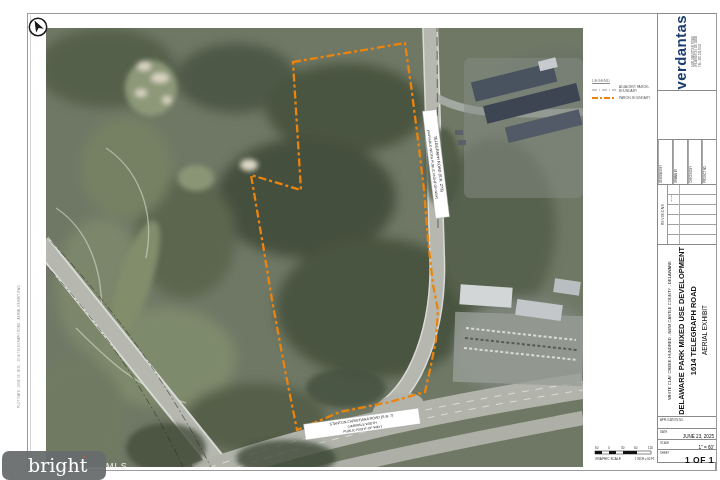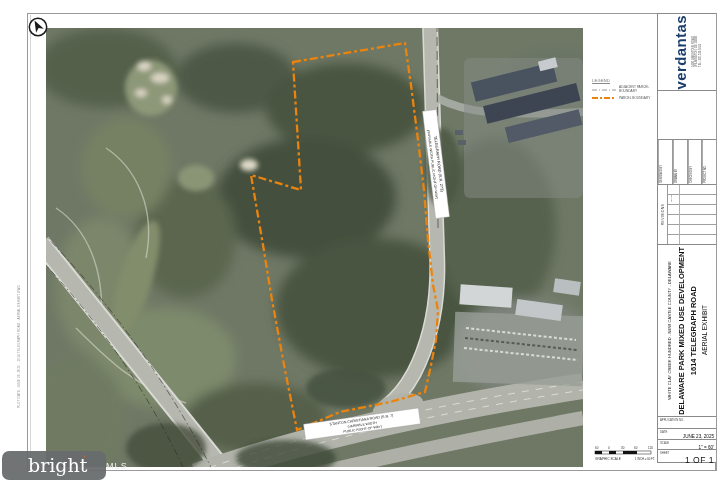--- a/index.html
+++ b/index.html
@@ -47,21 +47,21 @@
   .county{font-size:4px;color:#222;letter-spacing:.1px;margin-right:2px;}
   .ptitle{font-size:7.5px;font-weight:bold;color:#111;}
   .stitle{font-size:6.5px;color:#111;}
   .row-field{padding:1px 2px;}
   .row-label{font-size:2.8px;color:#444;display:block;}
   .row-value{font-size:4.6px;color:#111;text-align:right;display:block;margin-top:0px;}
   .sec-app{height:12px;}
   .sec-date{height:11px;}
   .sec-scale{height:10px;}
   .sec-sheet{height:12px;}
-  .sheet-value{font-size:8.5px;font-weight:normal;text-align:right;display:block;letter-spacing:.5px;}
+  .sheet-value{font-size:8.5px;font-weight:bold;text-align:right;display:block;letter-spacing:.5px;}
   
   .rline{left:715px;top:13px;width:1px;height:457px;background:#9a9a9a;}
   
   #marginnote{left:17px;top:408px;transform:rotate(-90deg);transform-origin:0 0;
               font-size:3px;color:#8f8f8f;white-space:nowrap;letter-spacing:.2px;}
   
   #brightmls{left:2px;top:451px;width:104px;height:29px;background:rgba(103,107,108,.94);
              border-radius:7px;display:flex;align-items:center;padding-left:26px;box-sizing:border-box;z-index:6;}
   .bm-word{font-family:"DejaVu Serif",serif;font-size:19px;color:#fff;line-height:1;}
   .bm-star{color:#dd5f2b;font-size:6.5px;position:relative;top:-8px;left:-4px;}

